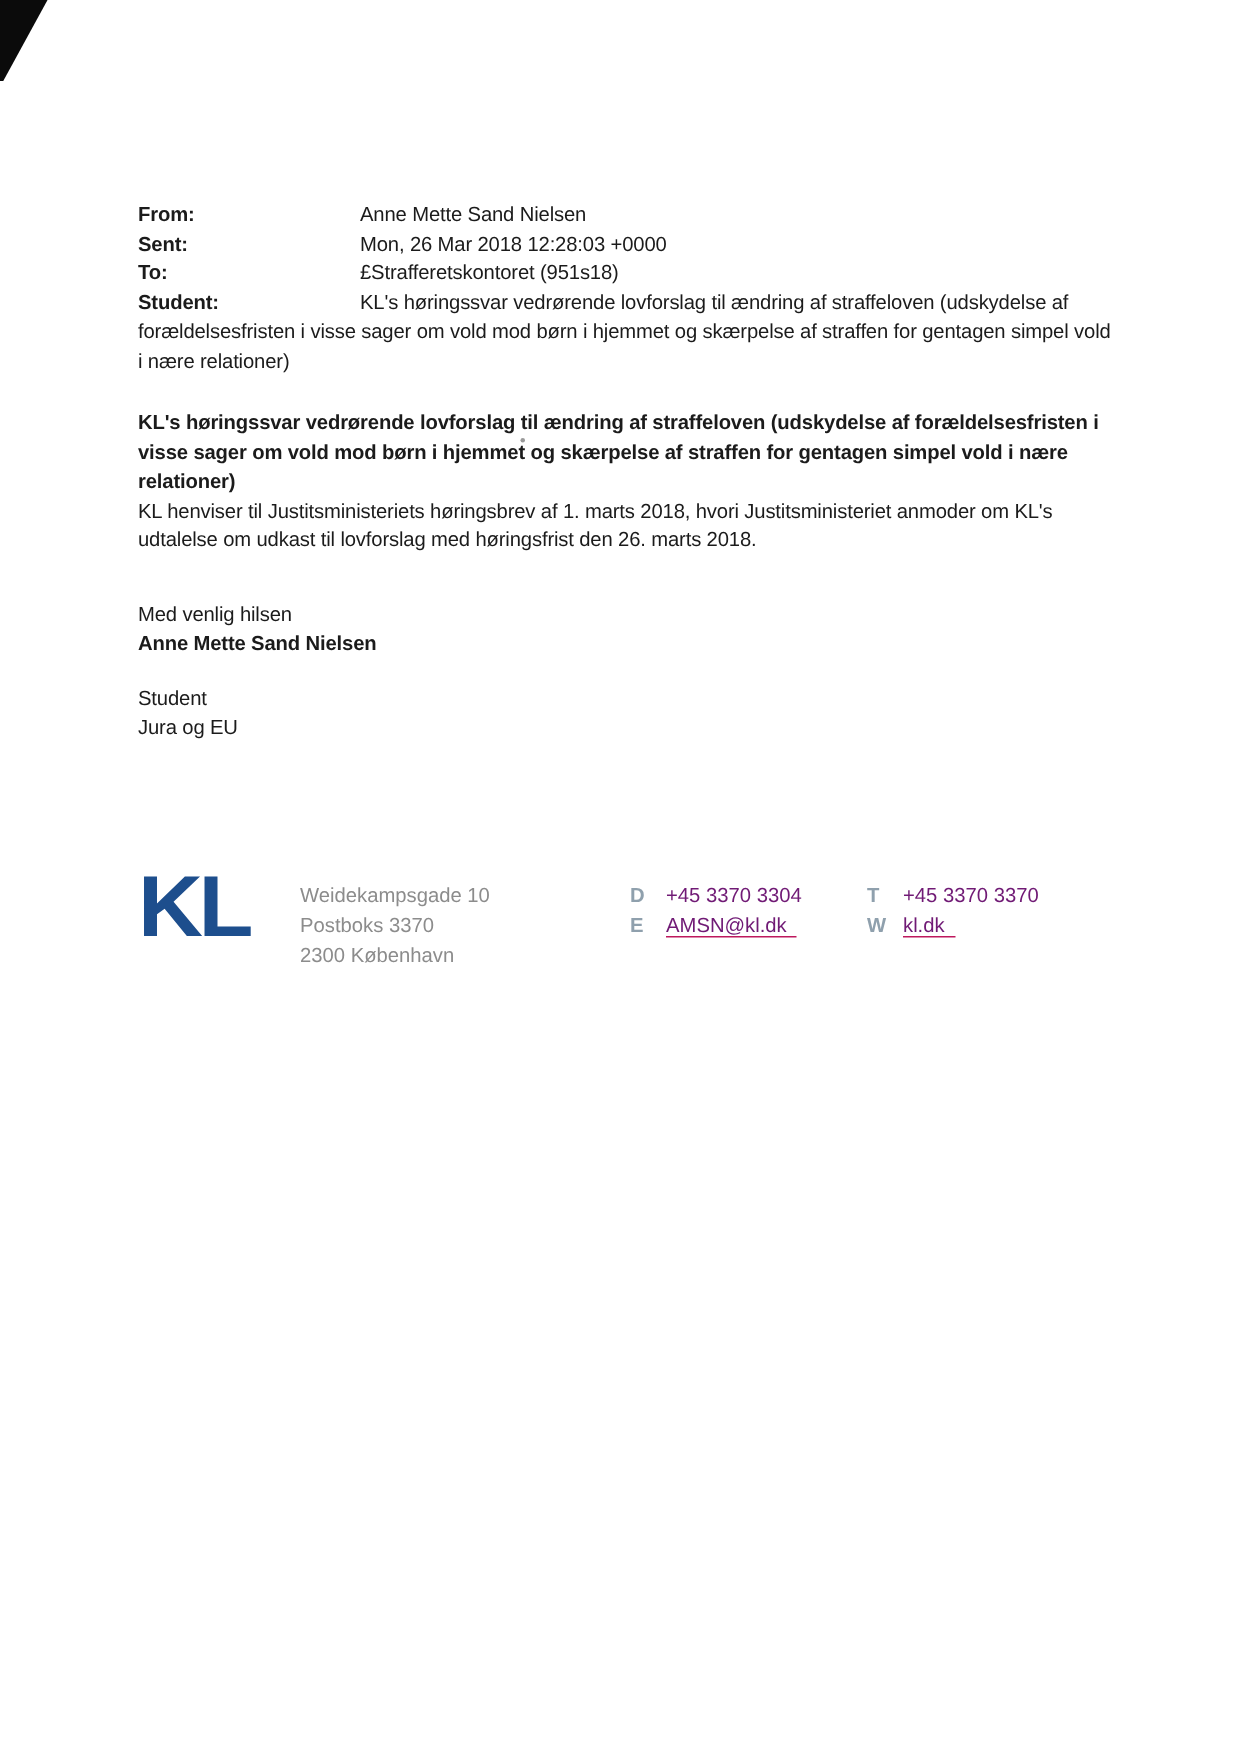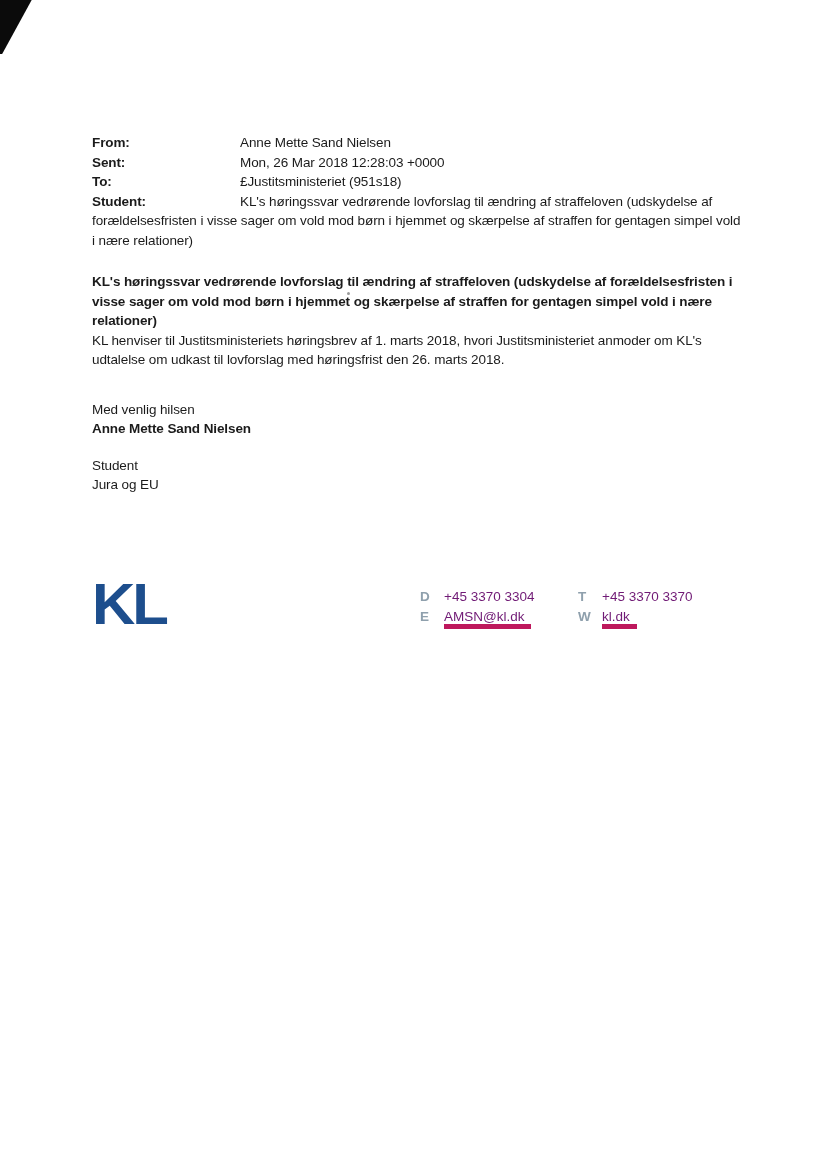--- a/index.html
+++ b/index.html
@@ -107,21 +107,21 @@
   .contact-de { left: 328px; }
   .contact-tw { left: 486px; }
   .clabel {
     display: inline-block;
     width: 24px;
     font-weight: bold;
     color: #8fa0ad;
   }
   .cvalue { color: #701a75; text-decoration: none; }
   .link {
-    border-bottom: 5px solid #be185d;
+    border-bottom: 1px solid #be185d;
     padding-right: 7px;
     cursor: pointer;
   }
 </style>
 </head>
 <body>
 
 <div class="page">
 
   <div class="corner-artifact"></div>
@@ -129,21 +129,21 @@
   <div class="edge-artifact"></div>
 
   <div class="email-header">
     <p class="hrow">
       <span class="hlabel">From:</span><span class="hvalue">Anne Mette Sand Nielsen</span>
     </p>
     <p class="hrow">
       <span class="hlabel">Sent:</span><span class="hvalue">Mon, 26 Mar 2018 12:28:03 +0000</span>
     </p>
     <p class="hrow">
-      <span class="hlabel">To:</span><span class="hvalue">£Justitsministeriet (951s18)</span>
+      <span class="hlabel">To:</span><span class="hvalue">£Strafferetskontoret (951s18)</span>
     </p>
     <p class="hrow">
       <span class="hlabel">Student:</span><span class="hvalue">KL's høringssvar vedrørende lovforslag til ændring af straffeloven (udskydelse af forældelsesfristen i visse sager om vold mod børn i hjemmet og skærpelse af straffen for gentagen simpel vold i nære relationer)</span>
     </p>
   </div>
 
   <div class="letter-body">
 
     <p class="para">
       <span class="bold-heading">KL's høringssvar vedrørende lovforslag til ændring af straffeloven (udskydelse af forældelsesfristen i visse sager om vold mod børn i hjemmet og skærpelse af straffen for gentagen simpel vold i nære relationer)</span>
@@ -158,20 +158,25 @@
 
     <p class="para sig-block">
       <span class="para-text">Student</span>
       <span class="para-text">Jura og EU</span>
     </p>
   </div>
 
   <div class="footer">
     <div class="kl-logo">KL</div>
 
+    <div class="address">
+      <div>Weidekampsgade 10</div>
+      <div>Postboks 3370</div>
+      <div>2300 København</div>
+    </div>
 
     <div class="contact contact-de">
       <div class="crow">
         <span class="clabel">D</span><span class="cvalue">+45 3370 3304</span>
       </div>
       <div class="crow">
         <span class="clabel">E</span><a class="cvalue link">AMSN@kl.dk</a>
       </div>
     </div>
 

